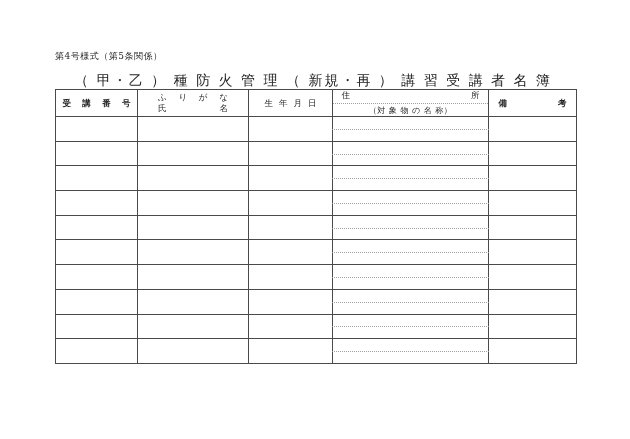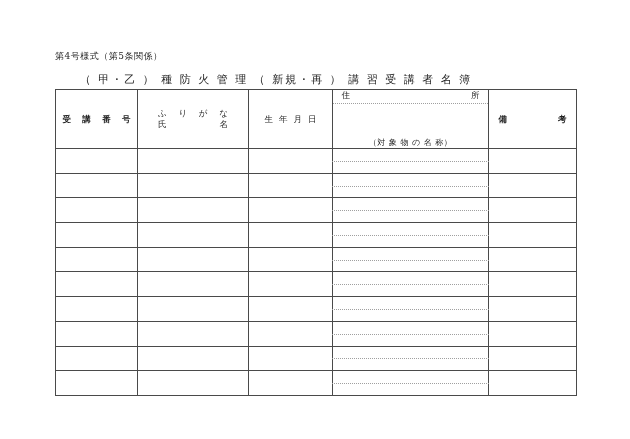--- a/index.html
+++ b/index.html
@@ -17,21 +17,21 @@
     overflow:hidden;
   }
   .page{position:relative;width:552px;height:439px;background:var(--bg);}
 
   .form-number{
     position:absolute;left:55px;top:50px;
     font-size:9px;letter-spacing:0.5px;white-space:nowrap;
   }
   .doc-title{
     position:absolute;left:0;right:0;top:72px;
-    text-align:center;font-size:11px;letter-spacing:2px;white-space:nowrap;
+    text-align:right;font-size:14px;letter-spacing:2px;white-space:nowrap;
   }
 
   table.roster{
     position:absolute;left:55px;top:89px;
     width:521px;
     border-collapse:collapse;table-layout:fixed;
   }
   table.roster col.c1{width:82px;}
   table.roster col.c2{width:111px;}
   table.roster col.c3{width:84px;}
@@ -64,21 +64,21 @@
 
   
   .addr-head-top{
     height:13px;
     border-bottom:1px dotted var(--dotted);
     display:flex;align-items:flex-start;
   }
   .addr-head-bottom{
     height:12px;
     display:flex;align-items:center;justify-content:center;
-    font-size:8px;letter-spacing:0.5px;margin-top:32px;
+    font-size:8px;letter-spacing:0.5px;
   }
 
   
   td.addr{position:relative;}
   .dotline{
     position:absolute;left:-1px;right:-1px;top:50%;
     border-top:1px dotted var(--dotted);
     height:0;
   }
 </style>

